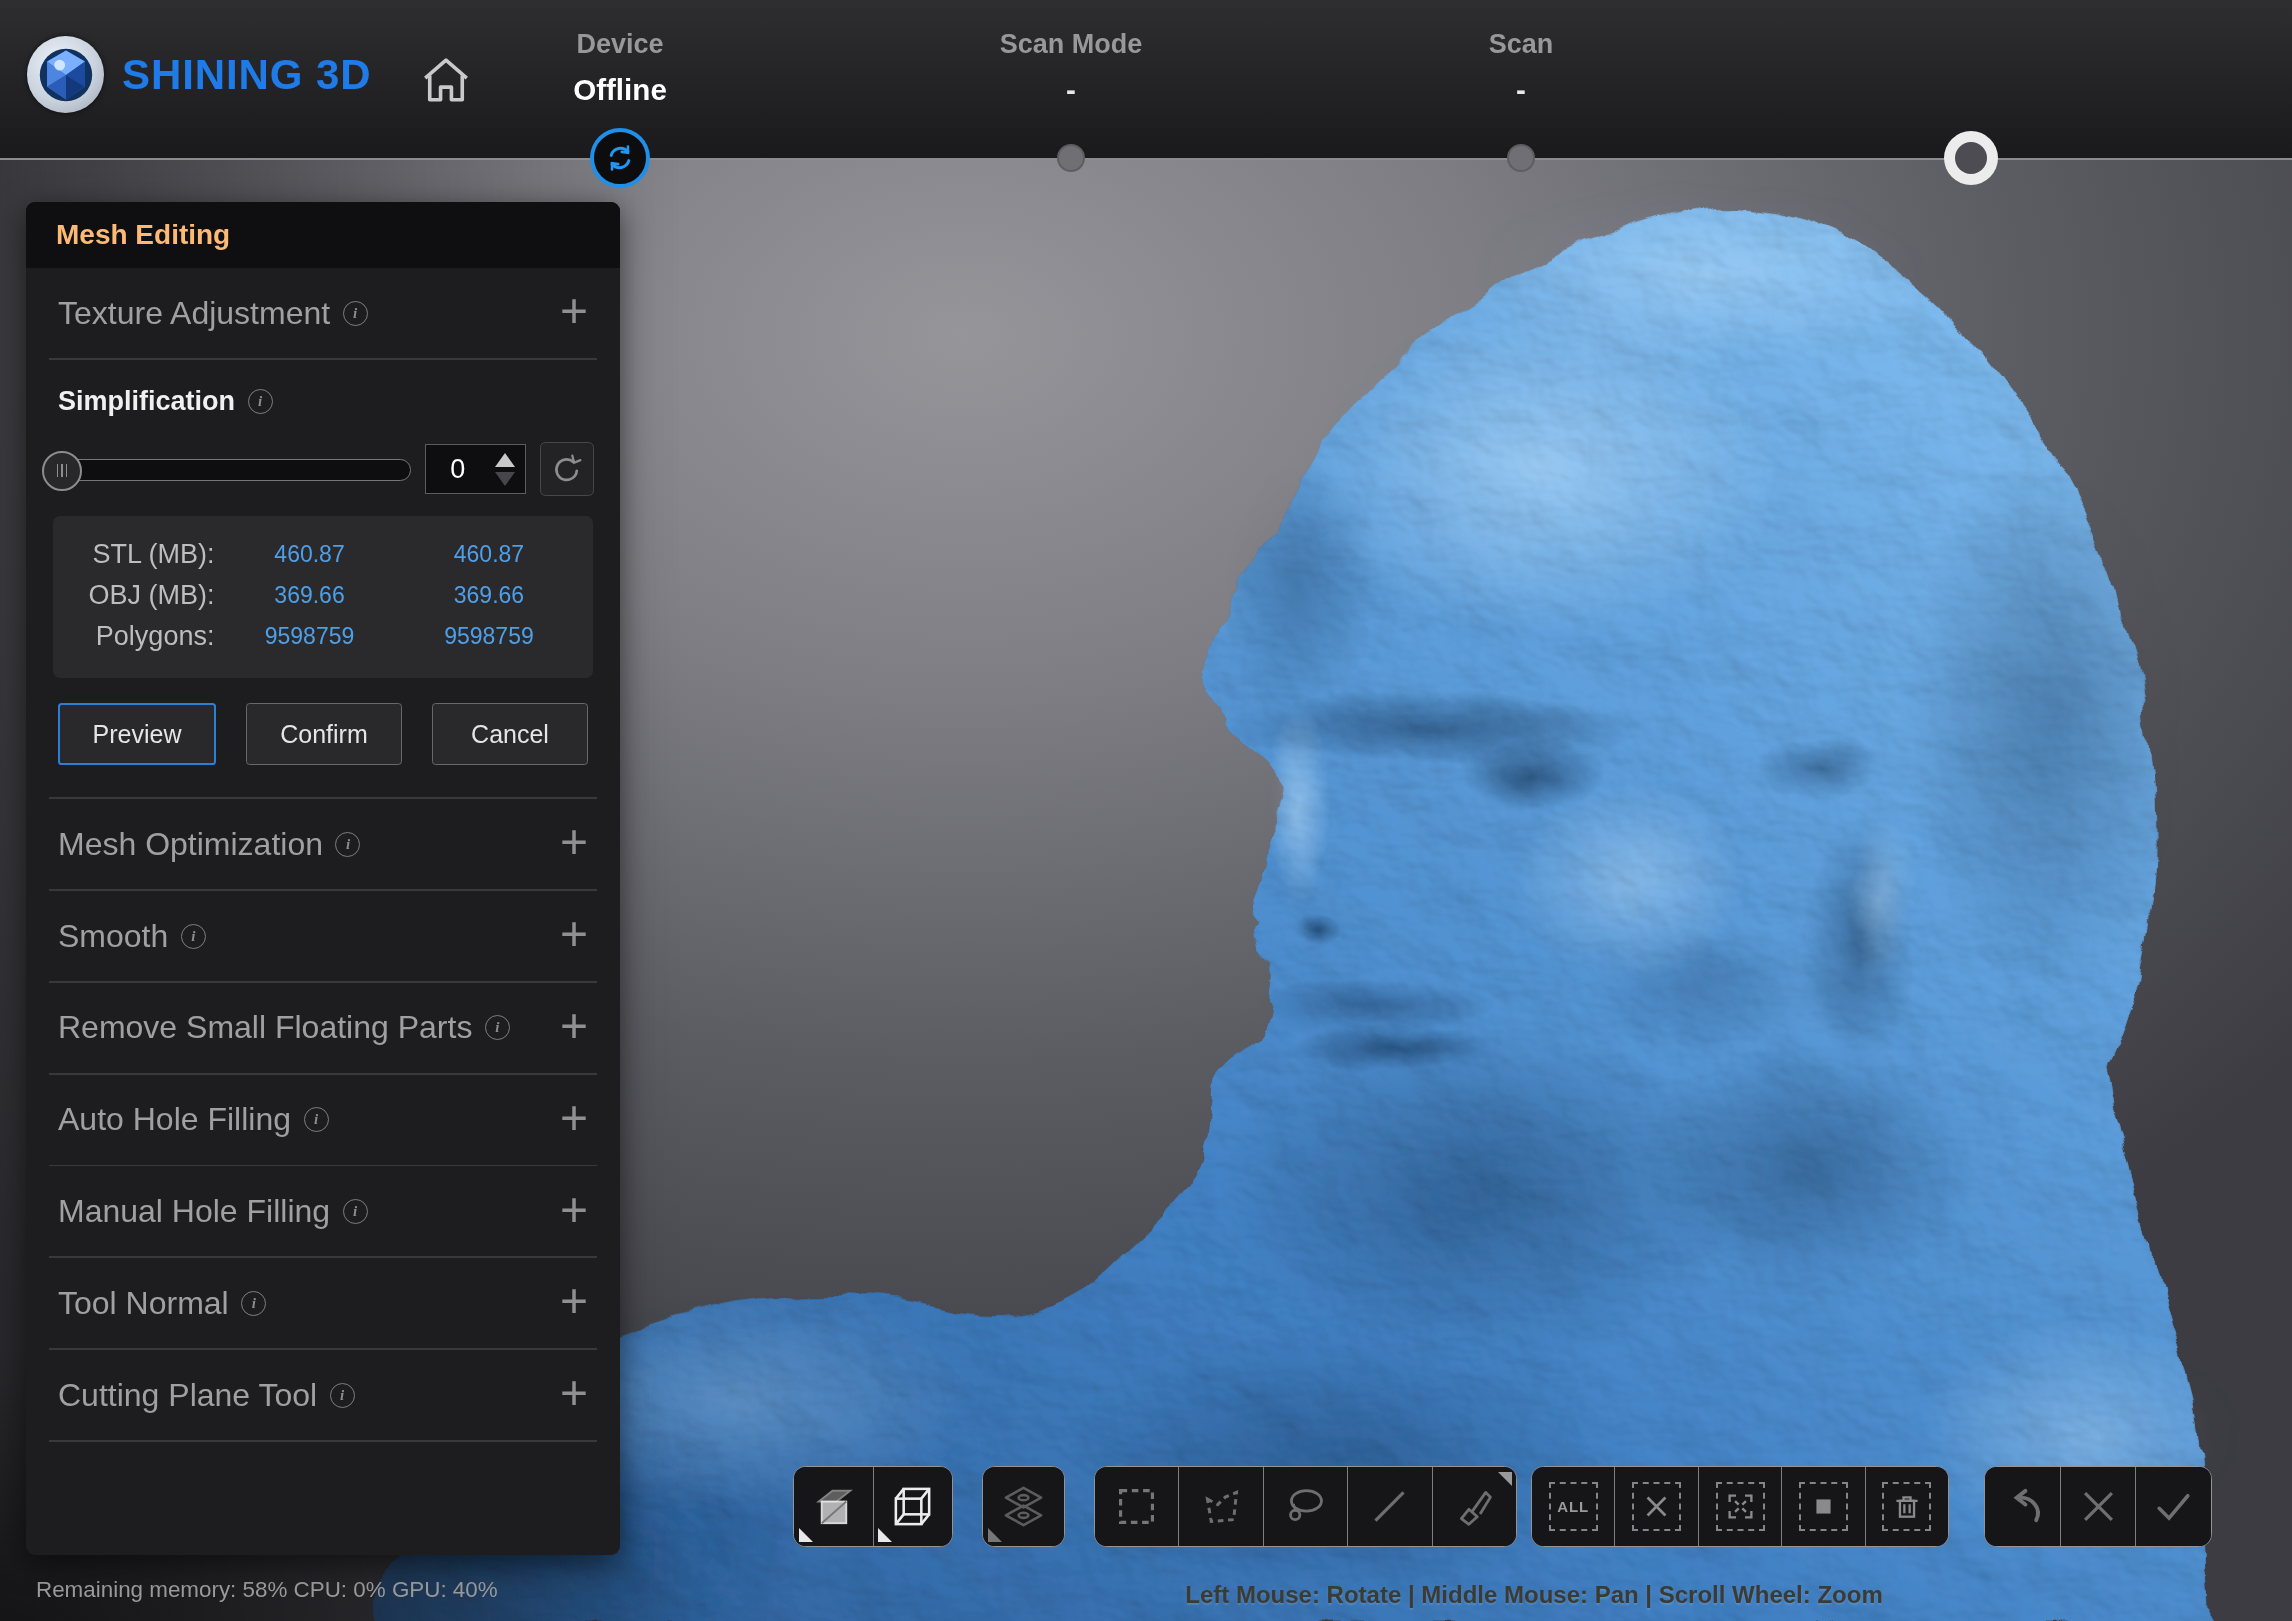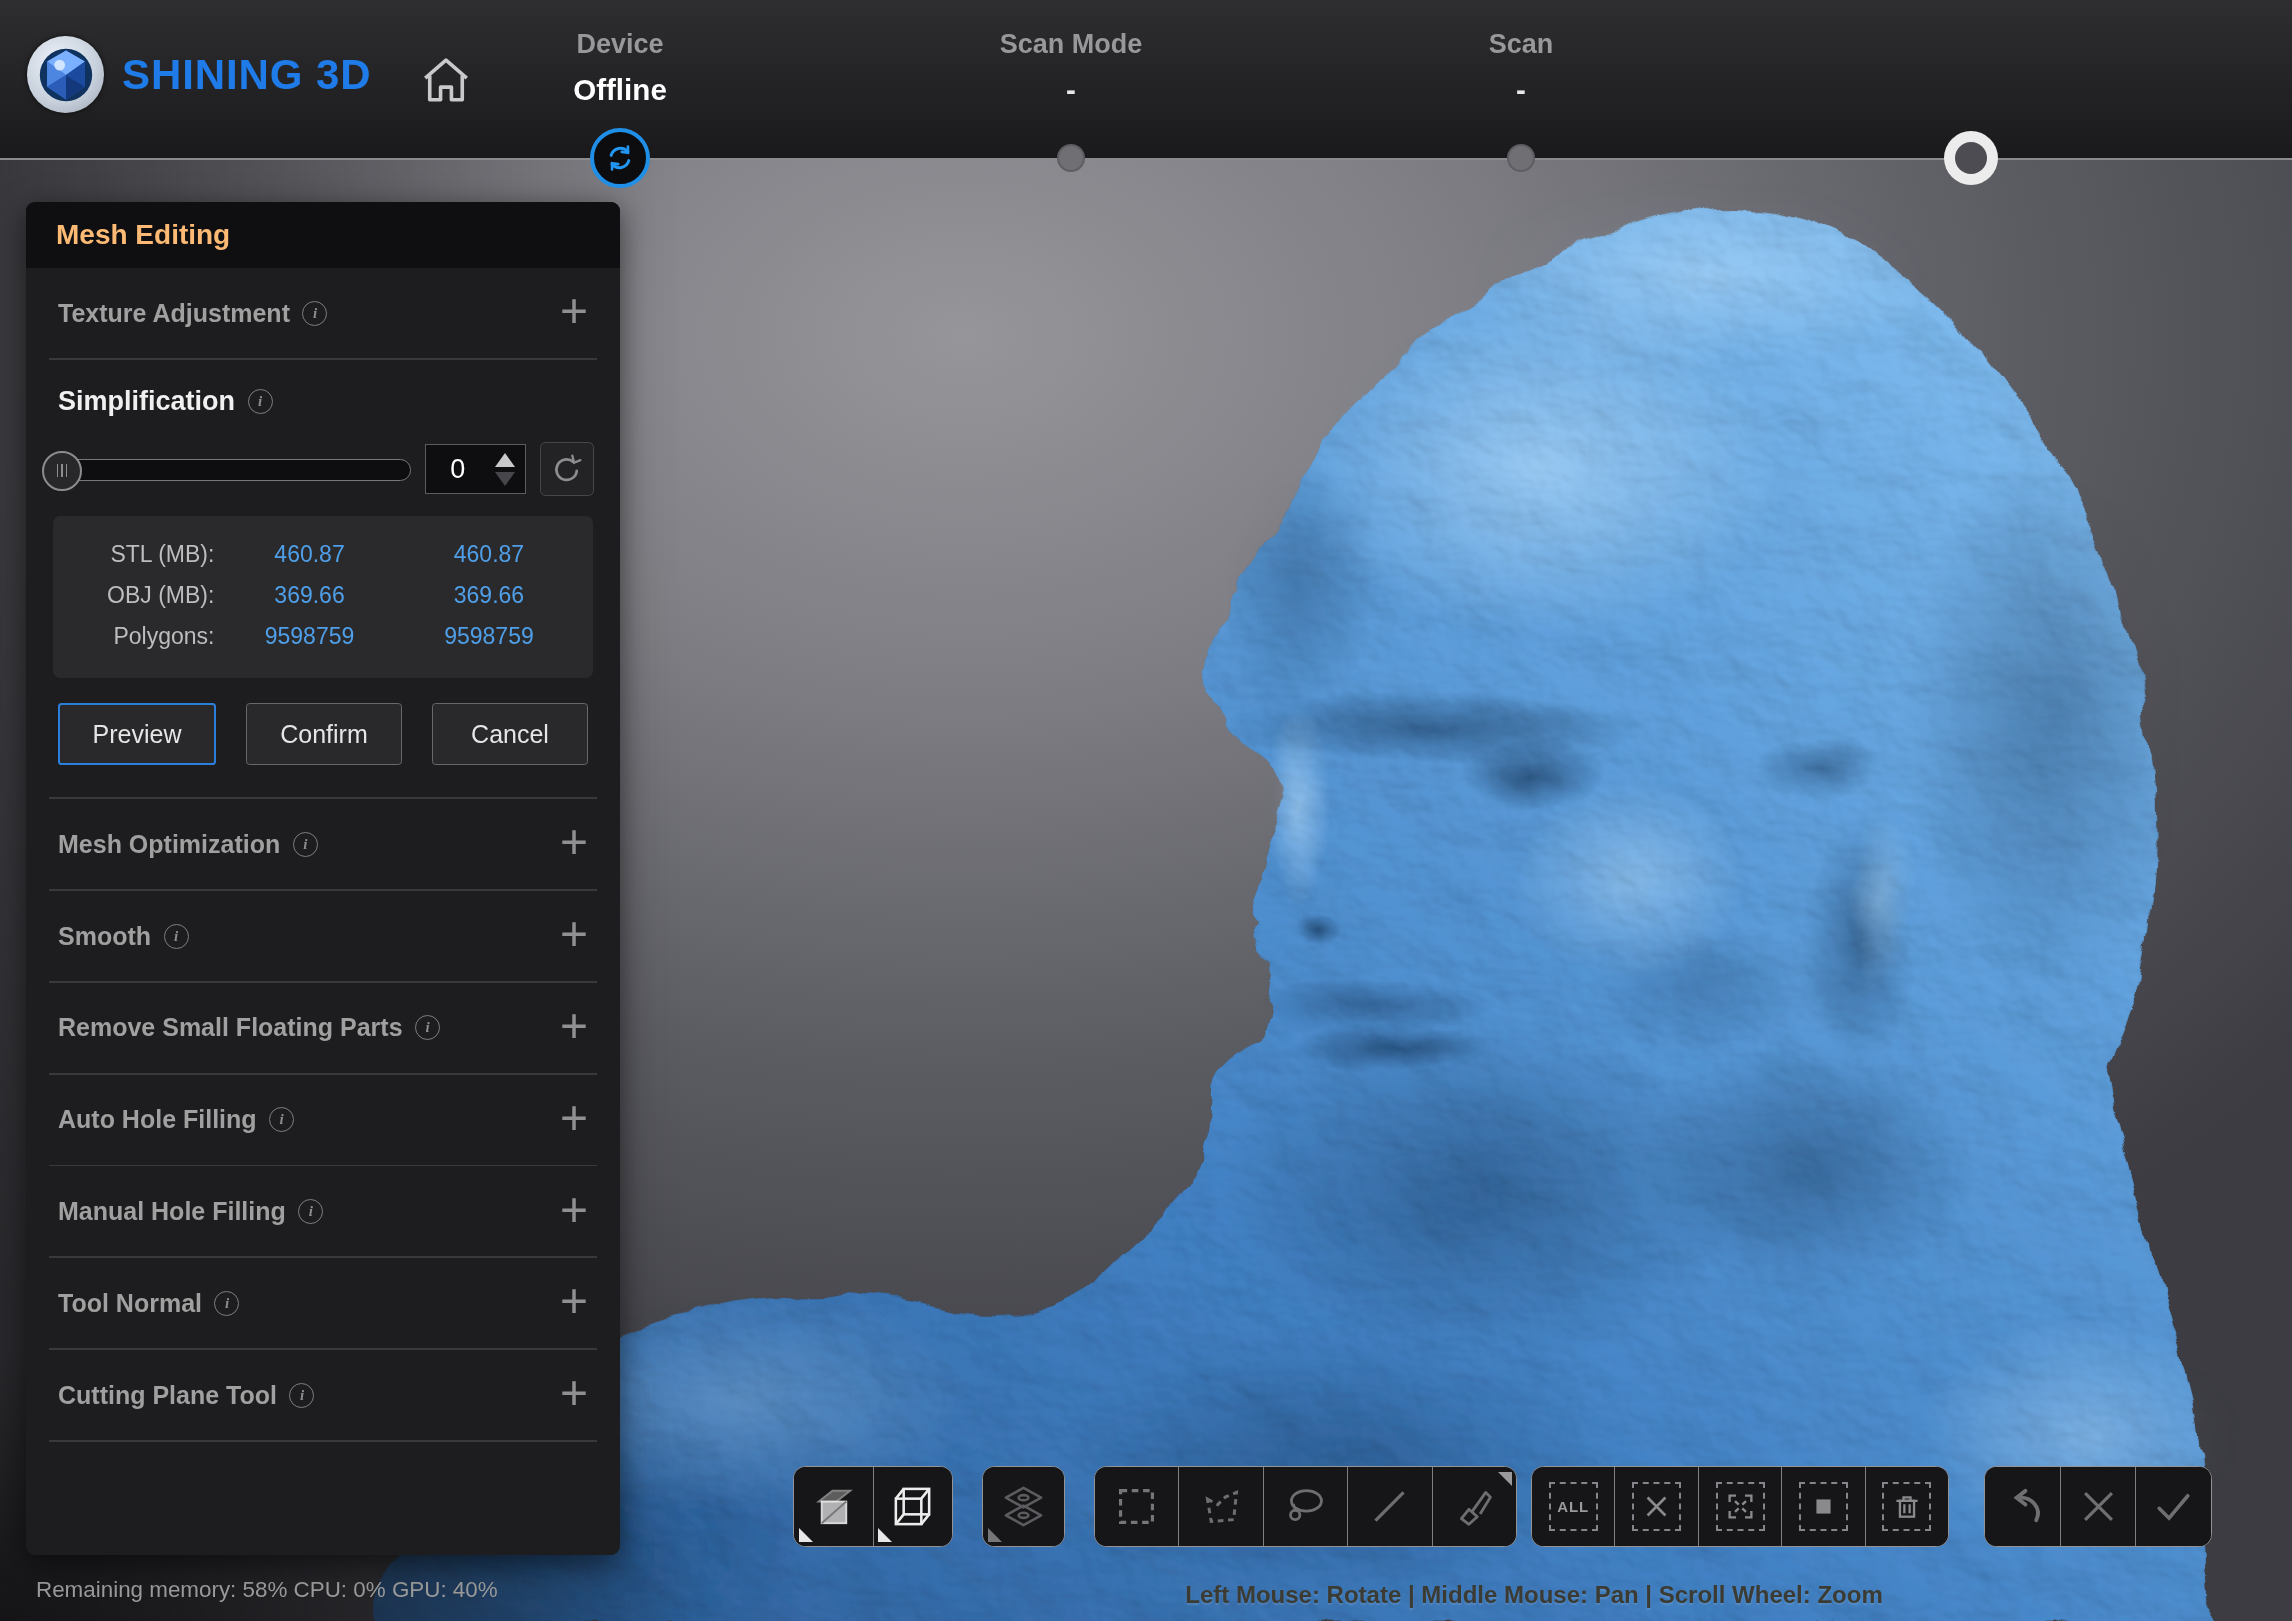--- a/index.html
+++ b/index.html
@@ -43,21 +43,21 @@
              text-shadow:0 1.8px 1.8px rgba(160,190,220,.25);}
   #status-text{position:absolute;left:36px;bottom:18px;font-size:22.4px;color:#9b9b9b;z-index:6;}
 
   
   #panel{position:absolute;left:26px;top:202px;width:594px;height:1353px;background:#1d1d1f;
          border-radius:9px;z-index:10;box-shadow:0 7.2px 30px rgba(0,0,0,.55);}
   #panel-header{height:66px;background:#0f0f11;border-radius:9px 9px 0 0;display:flex;align-items:center;padding-left:30px;}
   #panel-title{font-size:28px;font-weight:bold;color:#fdba74;}
   .sec-row{display:flex;align-items:center;justify-content:space-between;padding:0 32px;height:90px;cursor:pointer;}
   .sec-left{display:flex;align-items:center;gap:12.5px;}
-  .sec-label{font-size:25px;font-weight:bold;color:#a0a0a0;}
+  .sec-label{font-size:32px;font-weight:normal;color:#a0a0a0;}
   .info-icon{width:23px;height:23px;border-radius:50%;border:1.8px solid #7e7e80;color:#8d8d8f;
              display:inline-flex;align-items:center;justify-content:center;font-size:15px;font-weight:bold;
              font-family:"Liberation Serif","DejaVu Serif",serif;font-style:italic;flex:0 0 auto;}
   .plus-icon{font-size:48px;font-weight:200;color:#909093;line-height:0;margin-top:-3.6px;}
   .divider{height:1.8px;background:#39393c;margin:0 23px;}
 
   
   #simp{padding:3.6px 0 9px 0;}
   #simp-title-row{display:flex;align-items:center;gap:12.5px;padding:23px 32px 7.2px 32px;}
   #simp-title{font-size:27px;font-weight:bold;color:#f0f0f0;}
@@ -72,21 +72,21 @@
            border:1.8px solid #5c5c60;display:flex;align-items:center;}
   #num-value{flex:1;text-align:center;font-size:27px;color:#ffffff;}
   #num-spin{width:30px;display:flex;flex-direction:column;align-items:center;gap:5.4px;padding-right:5.4px;}
   .tri-up{width:0;height:0;border-left:10.7px solid transparent;border-right:10.7px solid transparent;border-bottom:14.3px solid #c9c9cc;cursor:pointer;}
   .tri-down{width:0;height:0;border-left:10.7px solid transparent;border-right:10.7px solid transparent;border-top:14.3px solid #47474b;cursor:pointer;}
   #reset-btn{position:absolute;left:514px;top:12.5px;width:52px;height:52px;border:1.8px solid #47474b;border-radius:5.4px;
              background:#232326;display:flex;align-items:center;justify-content:center;cursor:pointer;}
 
   #stats-box{margin:9px 27px 0 27px;background:#2a2a2d;border-radius:7.2px;padding:18px 14.3px 21.5px 9px;}
   .stats-row{display:flex;align-items:center;height:41px;}
-  .stats-label{width:158px;text-align:right;font-size:23px;color:#bdbdbd;padding-right:5.4px;}
+  .stats-label{width:158px;text-align:right;font-size:27px;color:#bdbdbd;padding-right:5.4px;}
   .stats-cell{width:186px;text-align:center;font-size:23px;color:#4f9fe8;}
   .stats-head{color:#d6d6d6;}
 
   #btn-row{display:flex;gap:30px;margin:25px 32px 0 32px;}
   .pbtn{flex:1;height:62px;background:#29292c;border:1.8px solid #68686c;border-radius:3.6px;
         font-size:25px;color:#e5e5e5;display:flex;align-items:center;justify-content:center;cursor:pointer;
         font-family:inherit;}
   .pbtn.primary{border:2.7px solid #2b7fd8;}
 
   

